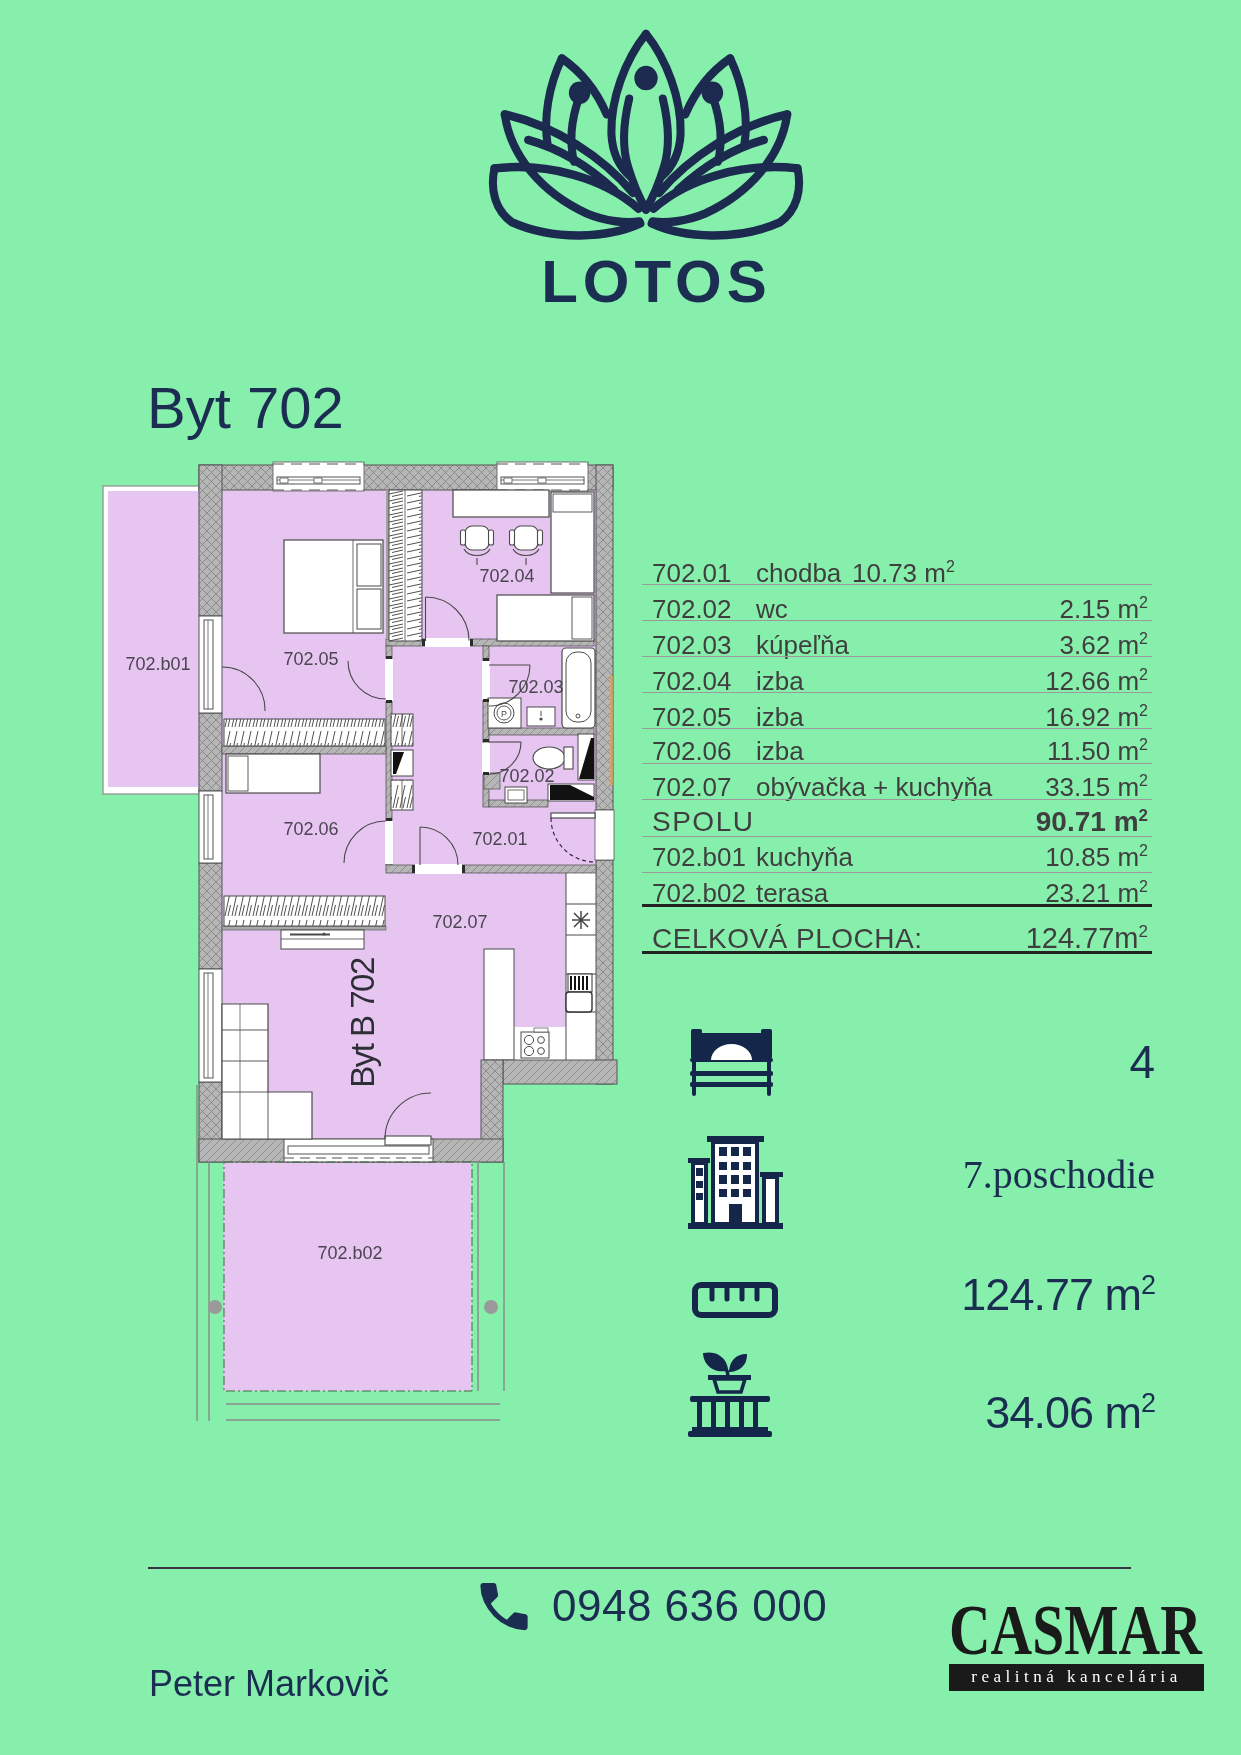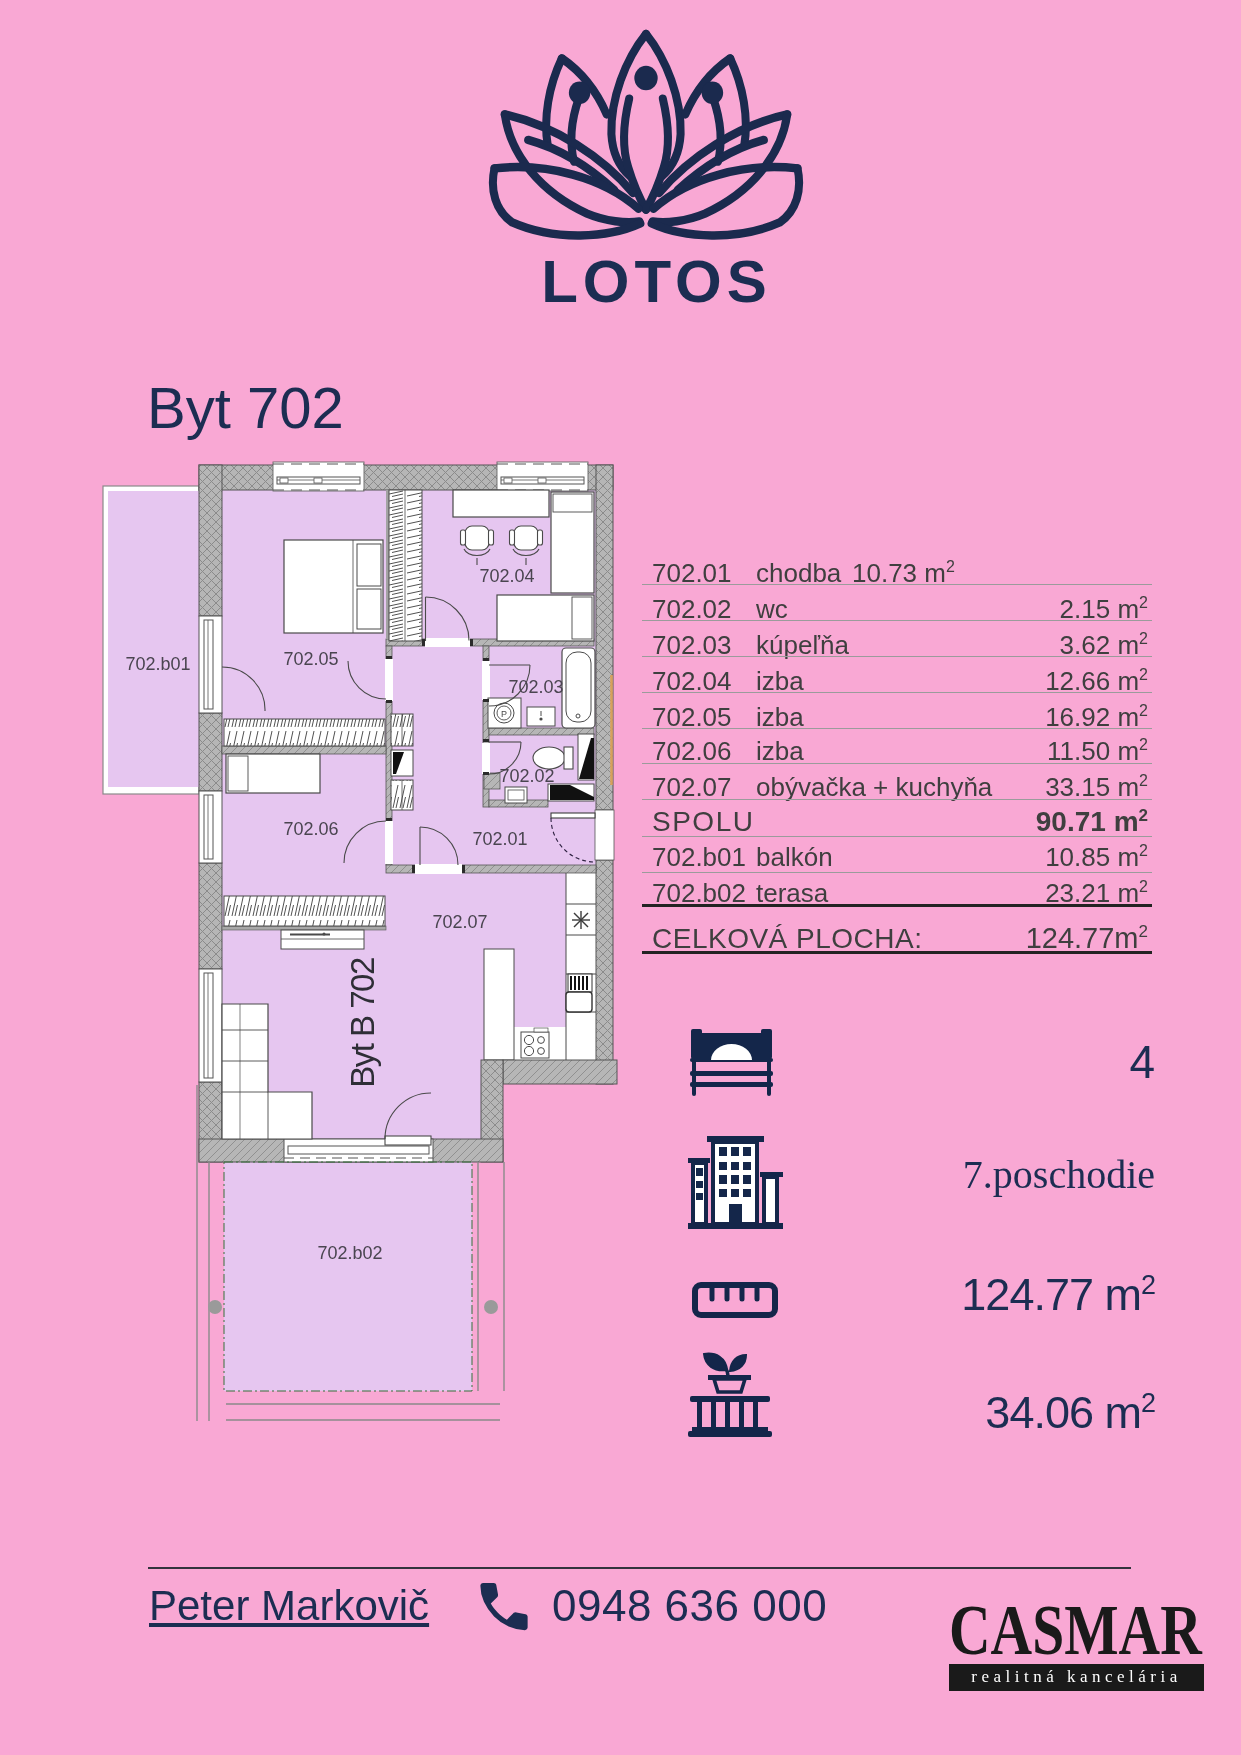--- a/index.html
+++ b/index.html
@@ -1,16 +1,16 @@
 <!DOCTYPE html>
 <html><head>
 <meta charset="utf-8">
 <style>
   html,body{margin:0;padding:0;background:#ffffff;}
-  #page{position:relative;width:1241px;height:1755px;background:#f9a8d4;overflow:hidden;
+  #page{position:relative;width:1241px;height:1755px;background:#86efac;overflow:hidden;
         font-family:"Liberation Sans", sans-serif;}
   .navy{color:#1c2d52;}
   .abs{position:absolute;}
 </style>
 </head>
 <body>
 <div id="page">
 
   <svg class="abs" style="left:487px;top:26px;" width="318" height="221" viewBox="0 0 340 225" preserveAspectRatio="none">
     <g stroke="#1b2a4e" fill="none" stroke-width="8.6" stroke-linecap="round">
@@ -466,21 +466,21 @@
     <div class="abs" style="left:652px;top:772px;font-size:26px;">702.07</div>
     <div class="abs" style="left:756px;top:772px;font-size:26px;">obývačka + kuchyňa</div>
     <div class="abs" style="left:852px;top:772px;width:296px;text-align:right;font-size:26px;">33.15 m<sup style="font-size:16px;">2</sup></div>
     <div class="abs" style="left:642px;top:799px;width:510px;height:1px;background:#9b9b9b;"></div>
 
     <div class="abs" style="left:652px;top:806px;font-size:28px;letter-spacing:1.5px;">SPOLU</div>
     <div class="abs" style="left:852px;top:806px;width:296px;text-align:right;font-size:28px;font-weight:bold;">90.71 m<sup style="font-size:17px;">2</sup></div>
     <div class="abs" style="left:642px;top:836px;width:510px;height:1px;background:#9b9b9b;"></div>
 
     <div class="abs" style="left:652px;top:842px;font-size:26px;">702.b01</div>
-    <div class="abs" style="left:756px;top:842px;font-size:26px;">balkón</div>
+    <div class="abs" style="left:756px;top:842px;font-size:26px;">kuchyňa</div>
     <div class="abs" style="left:852px;top:842px;width:296px;text-align:right;font-size:26px;">10.85 m<sup style="font-size:16px;">2</sup></div>
     <div class="abs" style="left:642px;top:872px;width:510px;height:1px;background:#9b9b9b;"></div>
 
     <div class="abs" style="left:652px;top:878px;font-size:26px;">702.b02</div>
     <div class="abs" style="left:756px;top:878px;font-size:26px;">terasa</div>
     <div class="abs" style="left:852px;top:878px;width:296px;text-align:right;font-size:26px;">23.21 m<sup style="font-size:16px;">2</sup></div>
     <div class="abs" style="left:642px;top:904px;width:510px;height:3px;background:#232323;"></div>
 
     <div class="abs" style="left:652px;top:923px;font-size:28px;letter-spacing:0.5px;">CELKOVÁ PLOCHA:</div>
     <div class="abs" style="left:852px;top:922px;width:296px;text-align:right;font-size:29px;">124.77m<sup style="font-size:17px;">2</sup></div>
@@ -571,21 +571,21 @@
       </g>
     </svg>
 
     <div class="abs navy" style="left:855px;top:1387px;width:300px;text-align:right;font-size:45px;letter-spacing:-1px;">34.06 m<sup style="font-size:27px;">2</sup></div>
   </div>
 
   <div id="footer">
 
     <div class="abs" style="left:148px;top:1567px;width:983px;height:2px;background:#33343d;"></div>
 
-    <div class="abs navy" style="left:149px;top:1582px;font-size:42px;text-decoration:underline;">Peter Markovič</div>
+    <div class="abs navy" style="left:149px;top:1663px;font-size:36px;">Peter Markovič</div>
 
     <svg class="abs" style="left:471px;top:1575px;" width="66" height="63" viewBox="0 0 24 24">
       <path fill="#1c2d52" d="M19.95 21q-3.125 0-6.175-1.363t-5.55-3.862q-2.5-2.5-3.862-5.55T3 4.05Q3 3.6 3.3 3.3t.75-.3H8.1q.35 0 .625.238t.325.562l.65 3.5q.05.4-.025.675T9.4 8.45L6.975 10.9q.5.925 1.187 1.787t1.513 1.663q.775.775 1.625 1.438T13.1 17l2.35-2.35q.225-.225.588-.338t.712-.062l3.45.7q.35.1.575.363T21 15.9v4.05q0 .45-.3.75t-.75.3Z"></path>
     </svg>
 
     <div class="abs navy" style="left:552px;top:1581px;font-size:44px;letter-spacing:0.5px;">0948 636 000</div>
 
     <div class="abs" style="left:949px;top:1601px;width:255px;">
       <div style="font-family:'Liberation Serif',serif;font-weight:bold;font-size:72px;color:#1a1a1a;text-align:left;line-height:0.82;transform:scale(0.8,1);transform-origin:left center;white-space:nowrap;">CASMAR</div>
       <div style="background:#1a1a1a;color:#fff;font-family:'Liberation Serif',serif;font-size:17px;letter-spacing:4.5px;text-align:center;padding:3px 0 4px 0;margin-top:4px;white-space:nowrap;">realitná kancelária</div>

